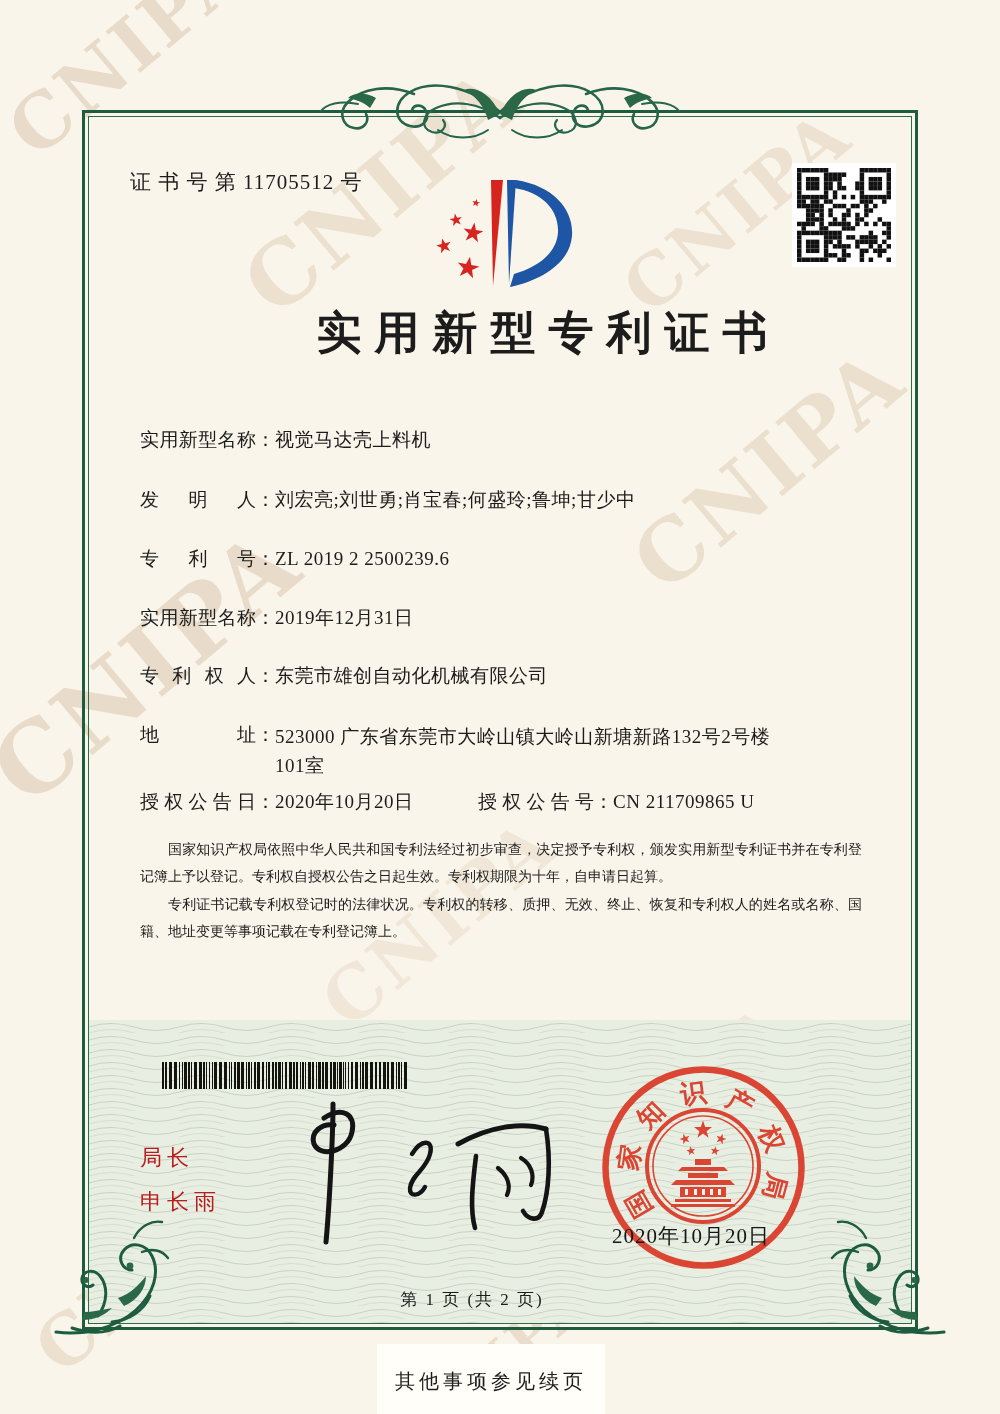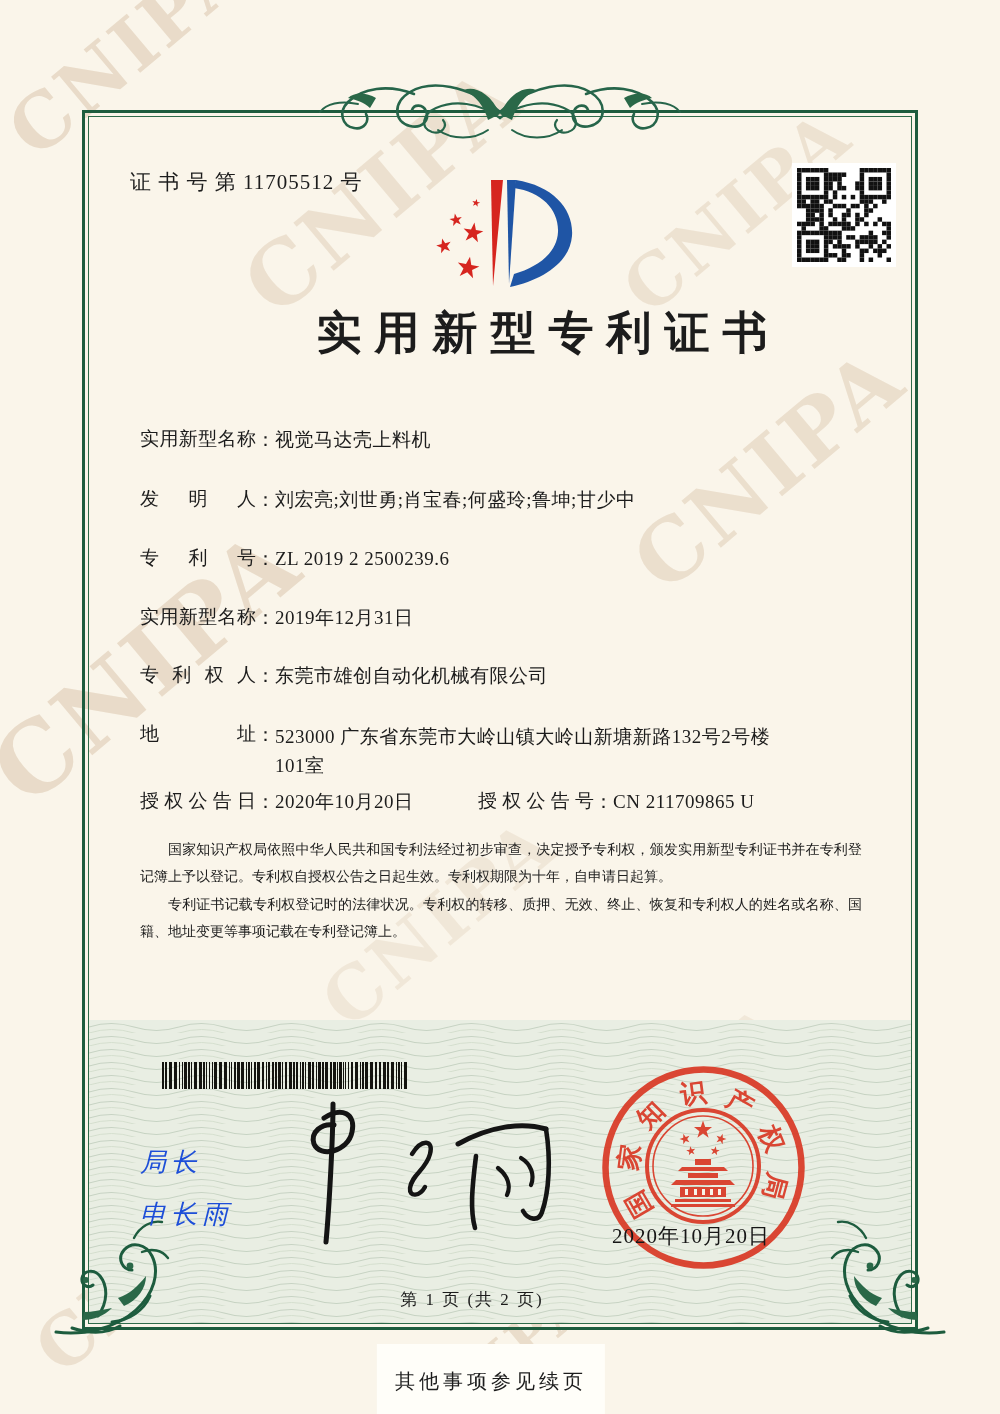--- a/index.html
+++ b/index.html
@@ -44,39 +44,38 @@
     left:0; top:303px; width:1000px;
     text-align:center; font-size:45px; font-weight:bold;
     letter-spacing:13px; text-indent:13px;margin-left:42px;
   }
 
   .frow { left:140px; font-size:19px; line-height:1.4; white-space:nowrap; }
   .flabel {
     display:inline-block; width:116px;
     text-align:justify; text-align-last:justify;
     vertical-align:top;
-    font-family:Liberation Mono, monospace;
   }
   .fcolon { display:inline-block; vertical-align:top; }
   .fvalue { display:inline-block; margin-left:0; vertical-align:top; letter-spacing:.5px; }
   .fvalue.wrap { white-space:normal; width:512px; line-height:1.55; }
   .grant-right { position:absolute; left:338px; top:0; white-space:nowrap; }
 
   .bodytext {
     left:140px; top:836px; width:722px;
     font-size:14px; line-height:1.95; text-align:justify;
   }
   .bodytext p { text-indent:2em; }
 
   
   .band { left:89px; top:1020px; width:822px; height:303px; }
 
   .barcode { left:160px; top:1062px; }
 
-  .signer { left:140px; top:1136px; font-family:"Liberation Sans","DejaVu Sans",sans-serif; font-size:26px; letter-spacing:5px; line-height:2.0; color:#1d4ed8;font-style:italic; }
+  .signer { left:140px; top:1136px; font-family:"Liberation Sans","DejaVu Sans",sans-serif; font-size:22px; letter-spacing:5px; line-height:2.0; color:#b91c1c; }
 
   .signature { left:262px; top:1098px; }
 
   .seal { left:596px; top:1060px; width:215px; height:215px; }
   .seal-date { left:612px; top:1222px; width:190px; font-size:21px; color:#161616; letter-spacing:1px; white-space:nowrap; }
 
   .pageno { left:0; top:1288px; width:912px; text-align:center; font-size:17px; letter-spacing:2px;padding-left:32px; }
 
   .footnote {
     left:500px; top:1344px; transform:translateX(-54%);

